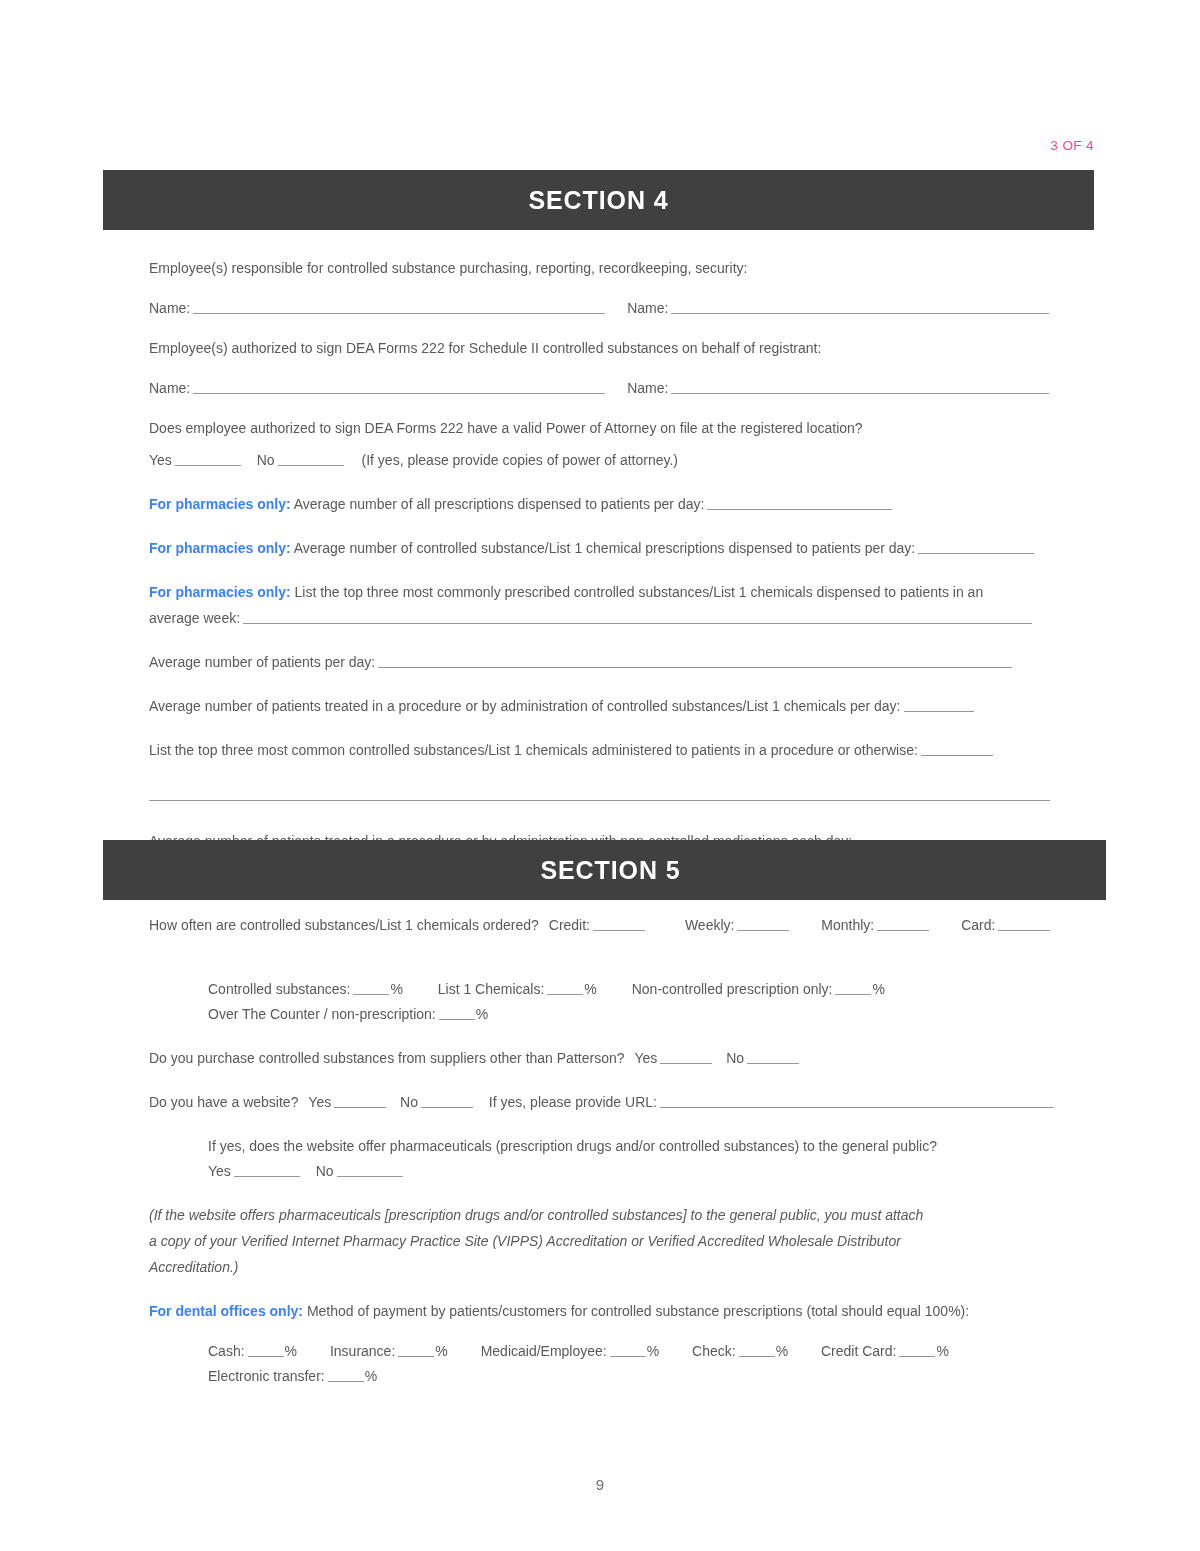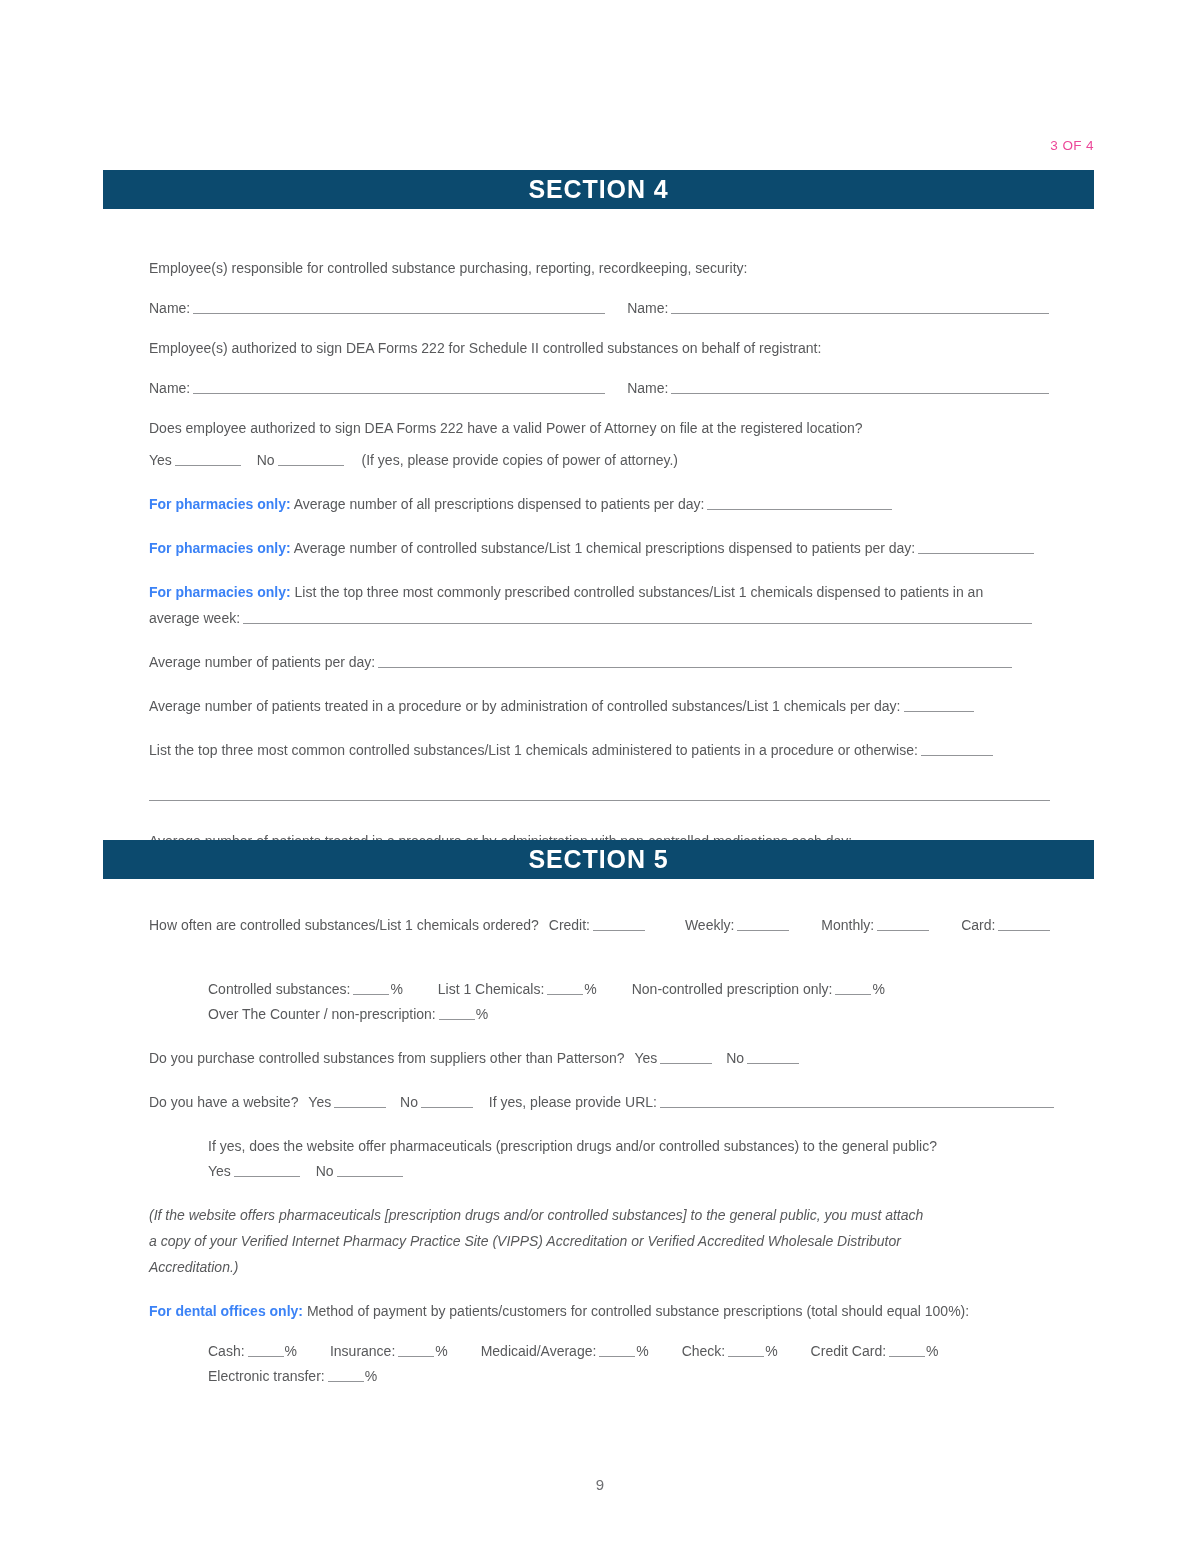--- a/index.html
+++ b/index.html
@@ -32,34 +32,34 @@
     letter-spacing: 0.4px;
     color: #ec4899;
     margin-left: 32px;
   }
 
   
   .band {
     position: absolute;
     left: 103px;
     width: 991px;
-    height: 39px;
-    background: #0c4a6e;
+    height: 60px;
+    background: #404040;
     display: flex;
     align-items: center;
     justify-content: center;
   }
   .band-title {
     color: #ffffff;
     font-size: 25px;
     font-weight: bold;
     letter-spacing: 0.9px;
   }
   #band-s4 { top: 170px; }
-  #band-s5 { top: 840px; }
+  #band-s5 { top: 840px; padding-left: 12px; }
 
   
   .content {
     position: absolute;
     left: 149px;
     width: 901px;
   }
   #content-s4 { top: 258px; }
   #content-s5 { top: 915px; }
 
@@ -268,21 +268,21 @@
 
     <div class="row">
       <span class="accent">For dental offices only:</span>
       <span>Method of payment by patients/customers for controlled substance prescriptions (total should equal 100%):</span>
     </div>
     <div class="gap-b"></div>
 
     <div class="row indent">
       <span>Cash:</span><span class="fill w-xs"></span><span>%</span>
       <span style="display:inline-block;width:29px"></span><span>Insurance:</span><span class="fill w-xs"></span><span>%</span>
-      <span style="display:inline-block;width:29px"></span><span>Medicaid/Average:</span><span class="fill w-xs"></span><span>%</span>
+      <span style="display:inline-block;width:29px"></span><span>Medicaid/Employee:</span><span class="fill w-xs"></span><span>%</span>
       <span style="display:inline-block;width:29px"></span><span>Check:</span><span class="fill w-xs"></span><span>%</span>
       <span style="display:inline-block;width:29px"></span><span>Credit Card:</span><span class="fill w-xs"></span><span>%</span>
     </div>
     <div style="height:5px"></div>
     <div class="row indent">
       <span>Electronic transfer:</span><span class="fill w-xs"></span><span>%</span>
     </div>
   </div>
 
   <div class="folio">9</div>

